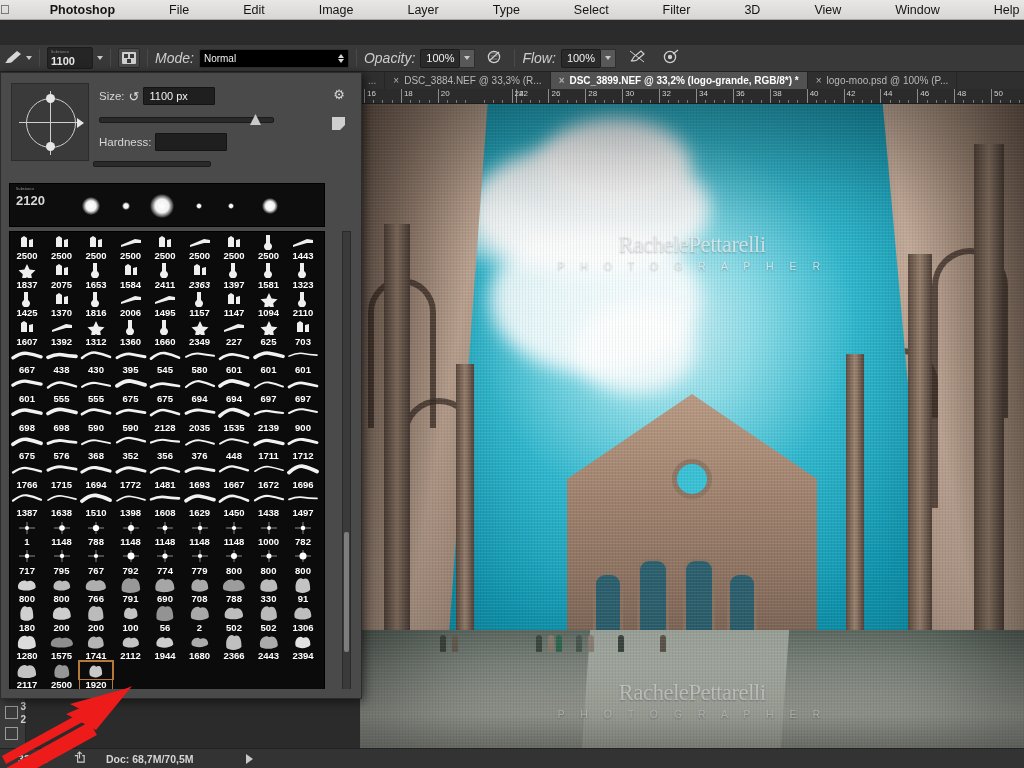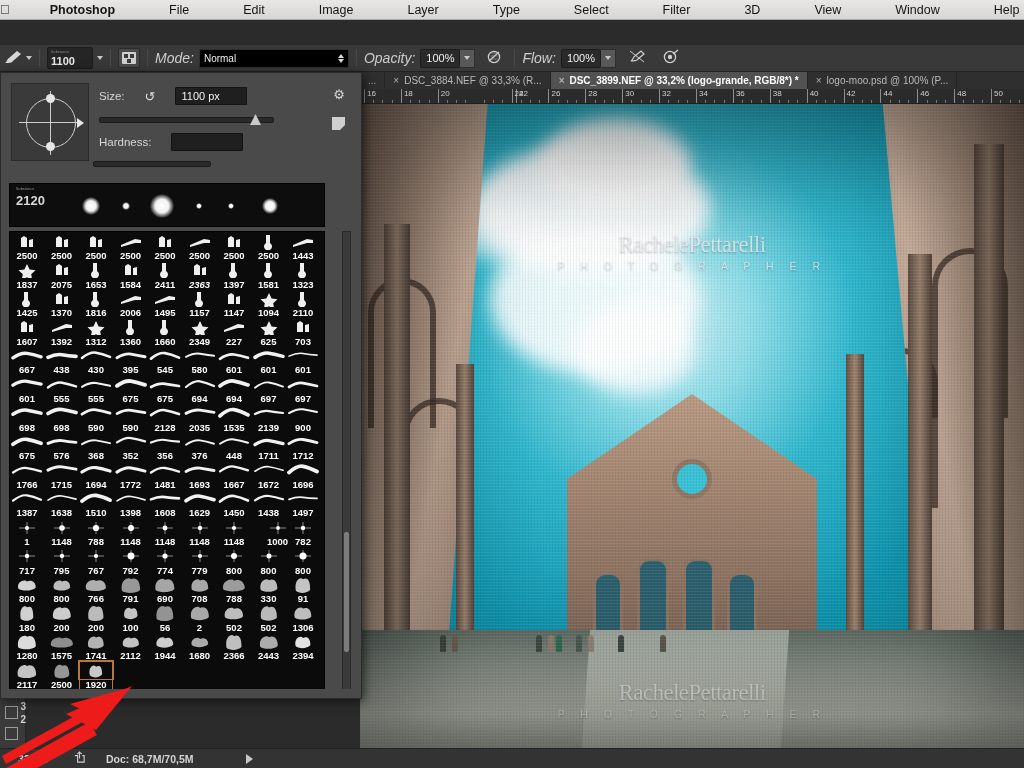--- a/index.html
+++ b/index.html
@@ -118,21 +118,21 @@
 
   
   .picker{position:absolute;left:0;top:72px;width:362px;height:627px;background:#4a4a4a;border:1px solid #2b2b2b;box-shadow:2px 2px 10px rgba(0,0,0,.6);}
   .pk-top{position:relative;height:108px;padding:10px;}
   .pk-thumb{position:absolute;left:10px;top:10px;width:78px;height:78px;background:#3a3a3a;border:1px solid #2b2b2b;}
   .pk-thumb .circ{position:absolute;left:14px;top:14px;width:50px;height:50px;border:1px solid #cfcfcf;border-radius:50%;}
   .pk-thumb .cross-h{position:absolute;left:7px;top:38px;width:64px;height:1px;background:#cfcfcf;}
   .pk-thumb .cross-v{position:absolute;left:38px;top:7px;width:1px;height:64px;background:#cfcfcf;}
   .pk-thumb .dot{position:absolute;width:9px;height:9px;border-radius:50%;background:#e6e6e6;}
   .pk-thumb .arr{position:absolute;right:4px;top:34px;width:0;height:0;border-top:5px solid transparent;border-bottom:5px solid transparent;border-left:7px solid #e6e6e6;}
-  .pk-row{position:absolute;left:98px;display:flex;align-items:center;color:#d6d6d6;font-size:11.5px;gap:20px;}
+  .pk-row{position:absolute;left:98px;display:flex;align-items:center;color:#d6d6d6;font-size:11.5px;gap:4px;}
   .pk-val{width:72px;height:18px;background:#1f1f1f;border:1px solid #141414;color:#f0f0f0;font-size:11px;display:flex;align-items:center;padding:0 5px;border-radius:1px;}
   .pk-slider{position:absolute;left:98px;height:6px;background:#2a2a2a;border:1px solid #1b1b1b;border-radius:2px;}
   .pk-knob{position:absolute;top:-4px;width:11px;height:11px;background:#c9c9c9;clip-path:polygon(50% 0,100% 100%,0 100%);}
   .pk-gear{position:absolute;right:16px;top:14px;color:#d4d4d4;font-size:13px;}
   .pk-newbtn{position:absolute;right:16px;top:44px;width:13px;height:13px;background:#cfcfcf;clip-path:polygon(0 0,100% 0,100% 62%,62% 100%,0 100%);}
   .pk-reset{display:inline-block;color:#dcdcdc;font-size:13px;}
 
   .pk-strip{position:absolute;left:8px;top:110px;width:316px;height:44px;background:#0d0d0d;border:1px solid #000;}
   .pk-strip .sel-lbl{position:absolute;left:6px;top:3px;color:#d8d8d8;}
   .pk-strip .sel-lbl .tiny{font-size:3.5px;display:block;color:#9a9a9a;letter-spacing:.2px;}
@@ -1307,21 +1307,21 @@
         </div>
         <div class="gcell" style="left: 207px; top: 286px;">
           <div class="gthumb">
             <svg width="32" height="17" viewBox="0 0 32 17">
               <path d="M8 9 H24 M16 3 V15" stroke="#ffffff" stroke-width=".7" opacity=".75"></path>
               <circle cx="16" cy="9" r="2.1216" fill="#ffffff"></circle>
             </svg>
           </div>
           <div class="gnum">1148</div>
         </div>
-        <div class="gcell" style="left: 241.5px; top: 286px; margin-left: 9px;">
+        <div class="gcell" style="left: 241.5px; top: 286px;">
           <div class="gthumb">
             <svg width="32" height="17" viewBox="0 0 32 17">
               <path d="M8 9 H24 M16 3 V15" stroke="#ffffff" stroke-width=".7" opacity=".75"></path>
               <circle cx="16" cy="9" r="1.8912" fill="#ffffff"></circle>
             </svg>
           </div>
           <div class="gnum">1000</div>
         </div>
         <div class="gcell" style="left: 276px; top: 286px;">
           <div class="gthumb">

